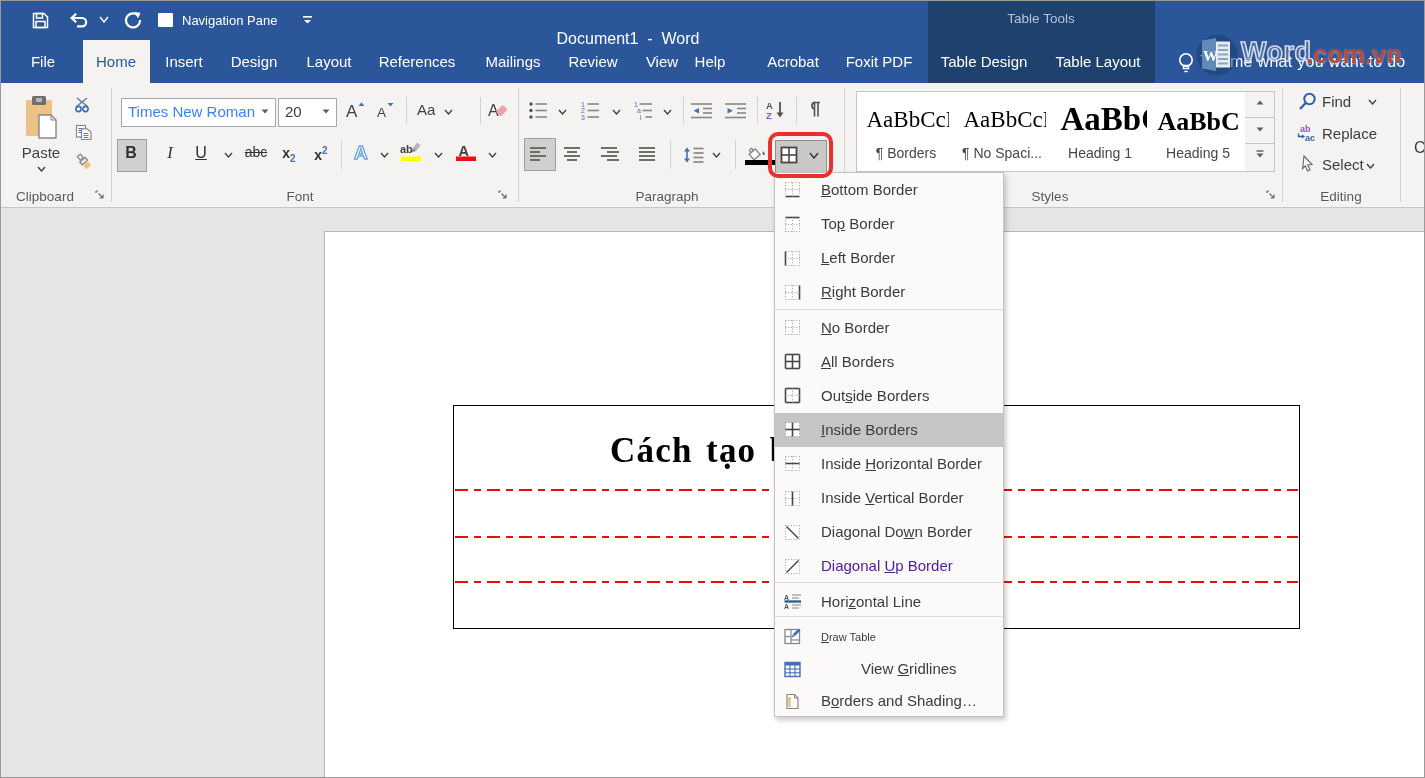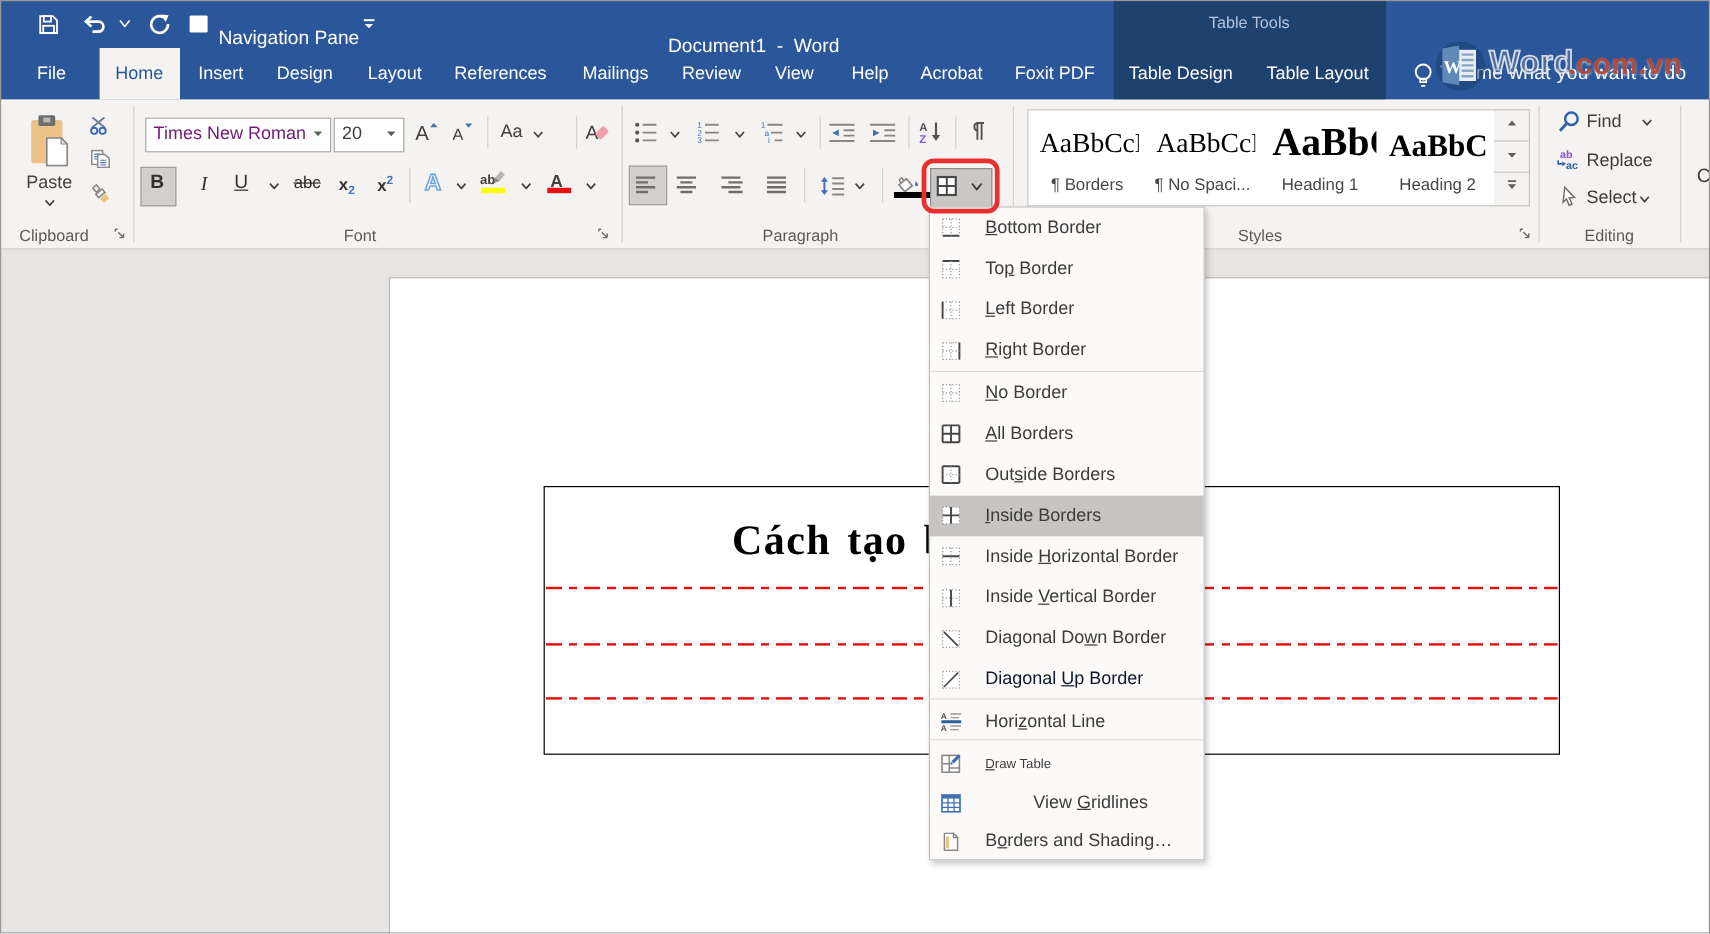--- a/index.html
+++ b/index.html
@@ -27,37 +27,37 @@
         <path d="M7.2 0.8 L2.6 5 L7.2 9.2" fill="none" stroke="#fff" stroke-width="2.2"></path>
       </svg></div>
     <div class="" style="left:99px;top:16px;width:10px;height:8px;line-height:0;"><svg width="10" height="7" viewBox="0 0 10 7">
         <path d="M1 1 L5.0 6 L9 1" fill="none" stroke="#fff" stroke-width="1.4"></path>
       </svg></div>
     <div class="" style="left:124px;top:11px;width:18px;height:18px;line-height:0;"><svg width="18" height="18" viewBox="0 0 18 18">
         <path d="M14.6 5.2 A7 7 0 1 0 16 9" fill="none" stroke="#fff" stroke-width="2.2"></path>
         <path d="M10.5 1 L16.5 1.8 L14 7.4" fill="#fff" stroke="none"></path>
       </svg></div>
     <div class="" style="left:158px;top:13px;width:15px;height:14px;background:#fff;border-radius:1px;"></div>
-    <div style="left:182px;top:13px;font-size:16px;color:#fff;margin-top:11px;">Navigation Pane</div>
+    <div style="left:182px;top:13px;font-size:13px;color:#fff;">Navigation Pane</div>
     <div class="" style="left:303px;top:15px;width:10px;height:10px;line-height:0;"><svg width="10" height="10" viewBox="0 0 10 10">
         <rect x="0" y="1" width="9" height="1.6" fill="#fff"></rect>
         <path d="M1 5 L4.5 8.5 L8 5 Z" fill="#fff"></path>
       </svg></div>
     <div class="ctr" style="left:628px;top:10px;font-size:16px;color:#fff;margin-top:20px;">Document1&nbsp;&nbsp;-&nbsp;&nbsp;Word</div>
     <div class="" style="left:83px;top:40px;width:67px;height:43px;background:#f4f3f1;"></div>
     <div class="tab ctr" style="left:43px;top:40px;color:#fff;">File</div>
     <div class="tab ctr" style="left:116px;top:40px;color:#2b579a;">Home</div>
     <div class="tab ctr" style="left:184px;top:40px;color:#fff;">Insert</div>
     <div class="tab ctr" style="left:254px;top:40px;color:#fff;">Design</div>
     <div class="tab ctr" style="left:329px;top:40px;color:#fff;">Layout</div>
     <div class="tab ctr" style="left:417px;top:40px;color:#fff;">References</div>
     <div class="tab ctr" style="left:513px;top:40px;color:#fff;">Mailings</div>
     <div class="tab ctr" style="left:593px;top:40px;color:#fff;">Review</div>
     <div class="tab ctr" style="left:662px;top:40px;color:#fff;">View</div>
-    <div class="tab ctr" style="left:725px;top:40px;color:#fff;">Help</div>
+    <div class="tab ctr" style="left:710px;top:40px;color:#fff;">Help</div>
     <div class="tab ctr" style="left:793px;top:40px;color:#fff;">Acrobat</div>
     <div class="tab ctr" style="left:879px;top:40px;color:#fff;">Foxit PDF</div>
     <div class="tab ctr" style="left:984px;top:40px;color:#fff;">Table Design</div>
     <div class="tab ctr" style="left:1098px;top:40px;color:#fff;">Table Layout</div>
     <div class="" style="left:1176px;top:51px;width:20px;height:24px;line-height:0;z-index:2;"><svg width="20" height="24" viewBox="0 0 20 24">
         <circle cx="10" cy="9" r="6.2" fill="none" stroke="#fff" stroke-width="1.6"></circle>
         <path d="M7.5 14.5 H12.5 V17.5 H7.5 Z" fill="none" stroke="#fff" stroke-width="1.4"></path>
         <path d="M8.3 20.5 H11.7" stroke="#fff" stroke-width="1.4"></path>
       </svg></div>
     <div style="left:1200px;top:40px;height:43px;line-height:43px;font-size:16px;color:#fff;z-index:1;white-space:nowrap;letter-spacing:0.3px;">Tell me what you want to do</div>
@@ -116,21 +116,21 @@
           <rect x="5.5" y="6.2" width="7" height="3.6" fill="none" stroke="#8a8886" stroke-width="1.3"></rect>
           <rect x="6" y="11" width="6" height="5" fill="#edc27f"></rect>
         </g>
       </svg></div>
     <div class="ctr lbl" style="left:45px;top:189px;">Clipboard</div>
     <div class="" style="left:95px;top:190px;width:11px;height:11px;line-height:0;"><svg width="11" height="11" viewBox="0 0 11 11">
         <path d="M1 1 V3 M1 1 H3" stroke="#6e6c6a" stroke-width="1.2" fill="none"></path>
         <path d="M3.5 3.5 L8 8 M8 8 V4.5 M8 8 H4.5" stroke="#6e6c6a" stroke-width="1.2" fill="none"></path>
       </svg></div>
     <div class="" style="left:121px;top:98px;width:153px;height:27px;background:#fff;border:1px solid #aaa8a6;"></div>
-    <div style="left:128px;top:103px;font-size:15px;color:#701a75;">Times New Roman</div>
+    <div style="left:128px;top:103px;font-size:15px;color:#3b82f6;">Times New Roman</div>
     <div class="" style="left:261px;top:109px;width:8px;height:5px;line-height:0;"><svg width="8" height="5" viewBox="0 0 8 5">
         <path d="M0.5 0.5 L4 4.5 L7.5 0.5 Z" fill="#605e5c"></path>
       </svg></div>
     <div class="" style="left:278px;top:98px;width:57px;height:27px;background:#fff;border:1px solid #aaa8a6;"></div>
     <div style="left:285px;top:103px;font-size:15px;color:#3d3c3b;">20</div>
     <div class="" style="left:322px;top:109px;width:8px;height:5px;line-height:0;"><svg width="8" height="5" viewBox="0 0 8 5">
         <path d="M0.5 0.5 L4 4.5 L7.5 0.5 Z" fill="#605e5c"></path>
       </svg></div>
     <div class="" style="left:346px;top:100px;width:19px;height:21px;line-height:0;"><svg width="19" height="21" viewBox="0 0 19 21">
         <text x="0" y="17" font-size="17" fill="#444240" font-family="Liberation Sans">A</text>
@@ -318,21 +318,21 @@
     </div>
     <div style="left:1054.5px;top:102.5px;width:92px;height:39px;overflow:hidden;z-index:2;">
       <div style="position:absolute;left:6px;top:0;font-size:33px;font-weight:bold;font-family:'Liberation Serif',serif;color:#000;white-space:nowrap;line-height:1;">AaBbCcDd</div>
     </div>
     <div style="left:1151.5px;top:108.5px;width:86px;height:32px;overflow:hidden;z-index:2;">
       <div style="position:absolute;left:6px;top:0;font-size:26px;font-weight:bold;font-family:'Liberation Serif',serif;color:#000;white-space:nowrap;line-height:1;">AaBbCcDd</div>
     </div>
     <div class="ctr" style="left:906px;top:144.5px;font-size:14px;color:#494745;z-index:2;">¶ Borders</div>
     <div class="ctr" style="left:1002px;top:144.5px;font-size:14px;color:#494745;z-index:2;">¶ No Spaci...</div>
     <div class="ctr" style="left:1100px;top:144.5px;font-size:14px;color:#494745;z-index:2;">Heading 1</div>
-    <div class="ctr" style="left:1198px;top:144.5px;font-size:14px;color:#494745;z-index:2;">Heading 2</div>
+    <div class="ctr" style="left:1198px;top:144.5px;font-size:14px;color:#494745;z-index:2;">Heading 5</div>
     <div class="" style="left:1245px;top:91px;width:29px;height:79px;background:#f4f3f1;border:1px solid #c8c6c4;border-left:none;"></div>
     <div class="" style="left:1245px;top:117px;width:29px;height:1px;background:#c8c6c4;"></div>
     <div class="" style="left:1245px;top:143px;width:29px;height:1px;background:#c8c6c4;"></div>
     <div style="left:1256px;top:100px;line-height:0;"><svg width="8" height="5" viewBox="0 0 8 5">
         <path d="M0.5 4.5 L4 0.5 L7.5 4.5 Z" fill="#605e5c"></path>
       </svg></div>
     <div style="left:1256px;top:127px;line-height:0;"><svg width="8" height="5" viewBox="0 0 8 5">
         <path d="M0.5 0.5 L4 4.5 L7.5 0.5 Z" fill="#605e5c"></path>
       </svg></div>
     <div style="left:1256px;top:150px;line-height:0;"><svg width="8" height="9" viewBox="0 0 8 9">
@@ -490,21 +490,21 @@
       </svg></div>
     <div style="position:absolute;left:821px;top:521px;height:22px;line-height:22px;font-size:15px;color:#3d3c3b;z-index:52;white-space:nowrap;">Diagonal Do<u>w</u>n Border</div>
     <div class="" style="left:783.5px;top:557.5px;width:18px;height:17px;z-index:52;line-height:0;"><svg width="17" height="17" viewBox="0 0 17 17">
         <rect x="1.5" y="1.5" width="14" height="14" fill="#fff"></rect>
         <line x1="1.5" y1="1.5" x2="15.5" y2="1.5" stroke="#9f9d99" stroke-width="1.1" stroke-dasharray="1 1.7"></line>
         <line x1="1.5" y1="15.5" x2="15.5" y2="15.5" stroke="#9f9d99" stroke-width="1.1" stroke-dasharray="1 1.7"></line>
         <line x1="1.5" y1="1.5" x2="1.5" y2="15.5" stroke="#9f9d99" stroke-width="1.1" stroke-dasharray="1 1.7"></line>
         <line x1="15.5" y1="1.5" x2="15.5" y2="15.5" stroke="#9f9d99" stroke-width="1.1" stroke-dasharray="1 1.7"></line>
         <line x1="2.5" y1="14.5" x2="14.5" y2="2.5" stroke="#484644" stroke-width="1.4"></line>
       </svg></div>
-    <div style="position:absolute;left:821px;top:555px;height:22px;line-height:22px;font-size:15px;color:#0f172a;z-index:52;white-space:nowrap;">Diagonal <u>U</u>p Border</div>
+    <div style="position:absolute;left:821px;top:555px;height:22px;line-height:22px;font-size:15px;color:#4c1d95;z-index:52;white-space:nowrap;">Diagonal <u>U</u>p Border</div>
     <div class="" style="left:783.5px;top:593.0px;width:18px;height:17px;z-index:52;line-height:0;"><svg width="18" height="17" viewBox="0 0 18 17">
         <text x="0" y="6.5" font-size="7" font-weight="bold" fill="#555" font-family="Liberation Sans">A</text>
         <line x1="8" y1="2" x2="17" y2="2" stroke="#9a9894" stroke-width="1.2"></line>
         <line x1="8" y1="5" x2="15" y2="5" stroke="#9a9894" stroke-width="1.2"></line>
         <line x1="0.5" y1="8.5" x2="17" y2="8.5" stroke="#2e5f9e" stroke-width="2.4"></line>
         <text x="0" y="16" font-size="7" font-weight="bold" fill="#555" font-family="Liberation Sans">A</text>
         <line x1="8" y1="12" x2="17" y2="12" stroke="#9a9894" stroke-width="1.2"></line>
         <line x1="8" y1="15" x2="15" y2="15" stroke="#9a9894" stroke-width="1.2"></line>
       </svg></div>
     <div style="position:absolute;left:821px;top:590.5px;height:22px;line-height:22px;font-size:15px;color:#3d3c3b;z-index:52;white-space:nowrap;">Hori<u>z</u>ontal Line</div>

